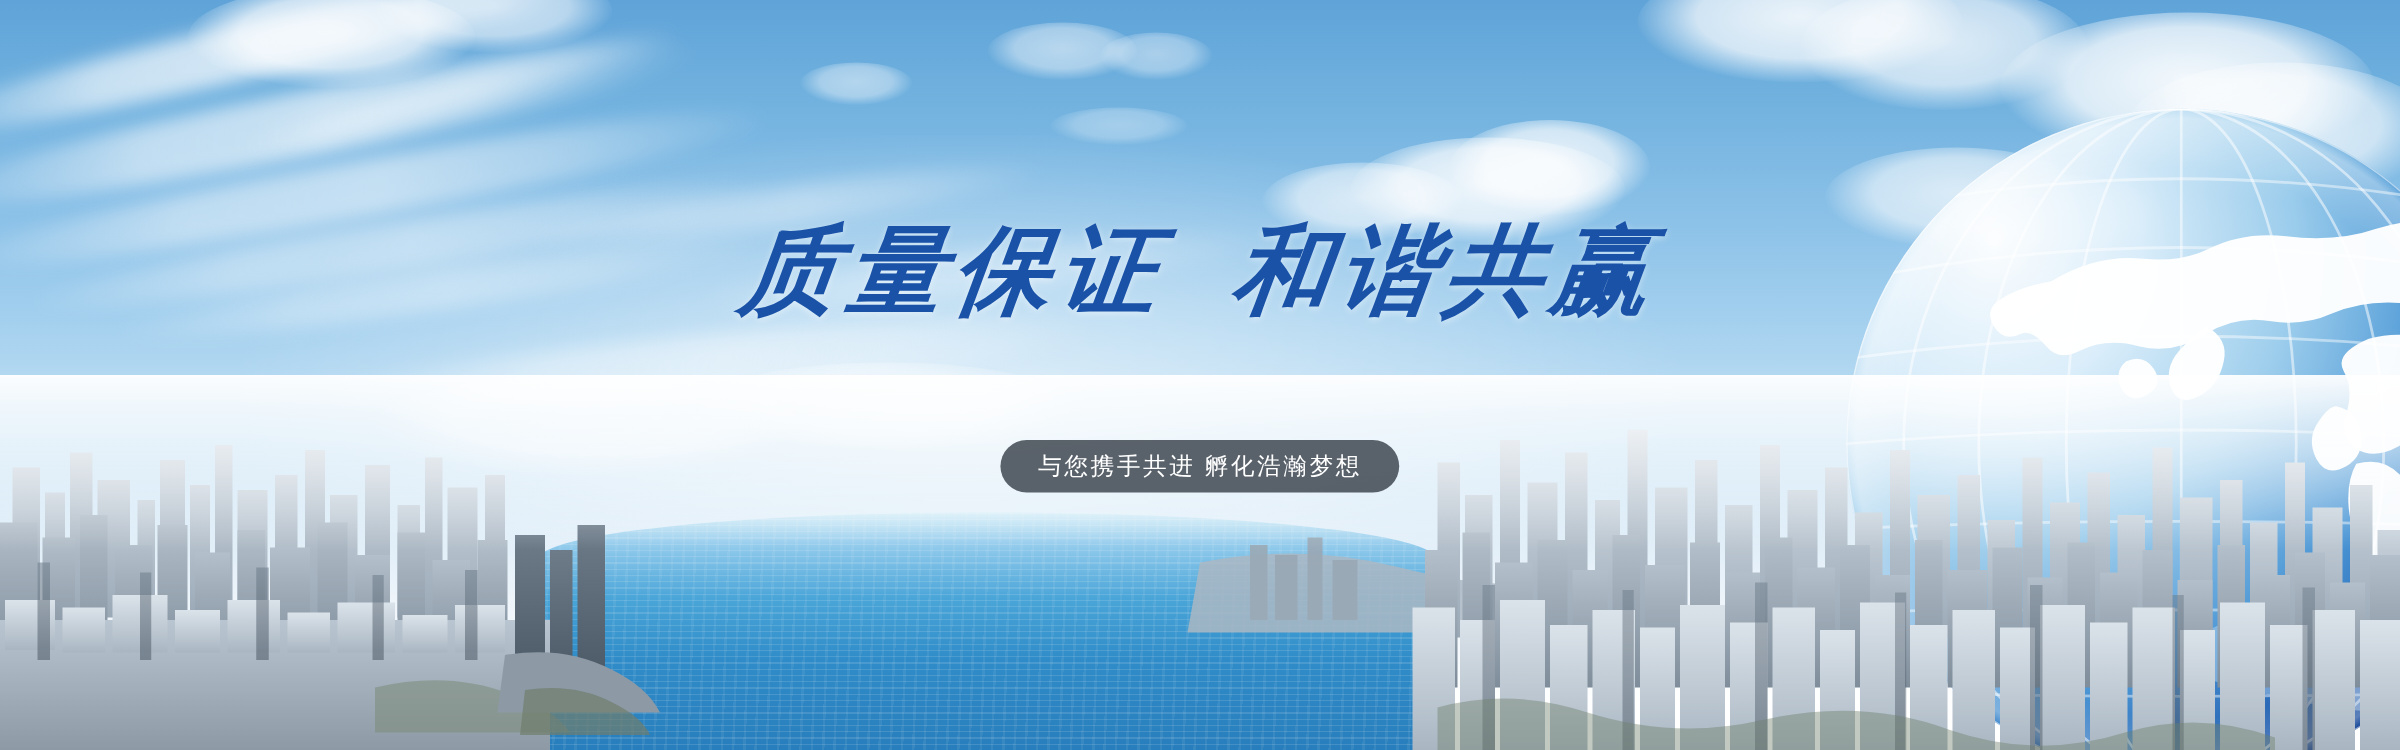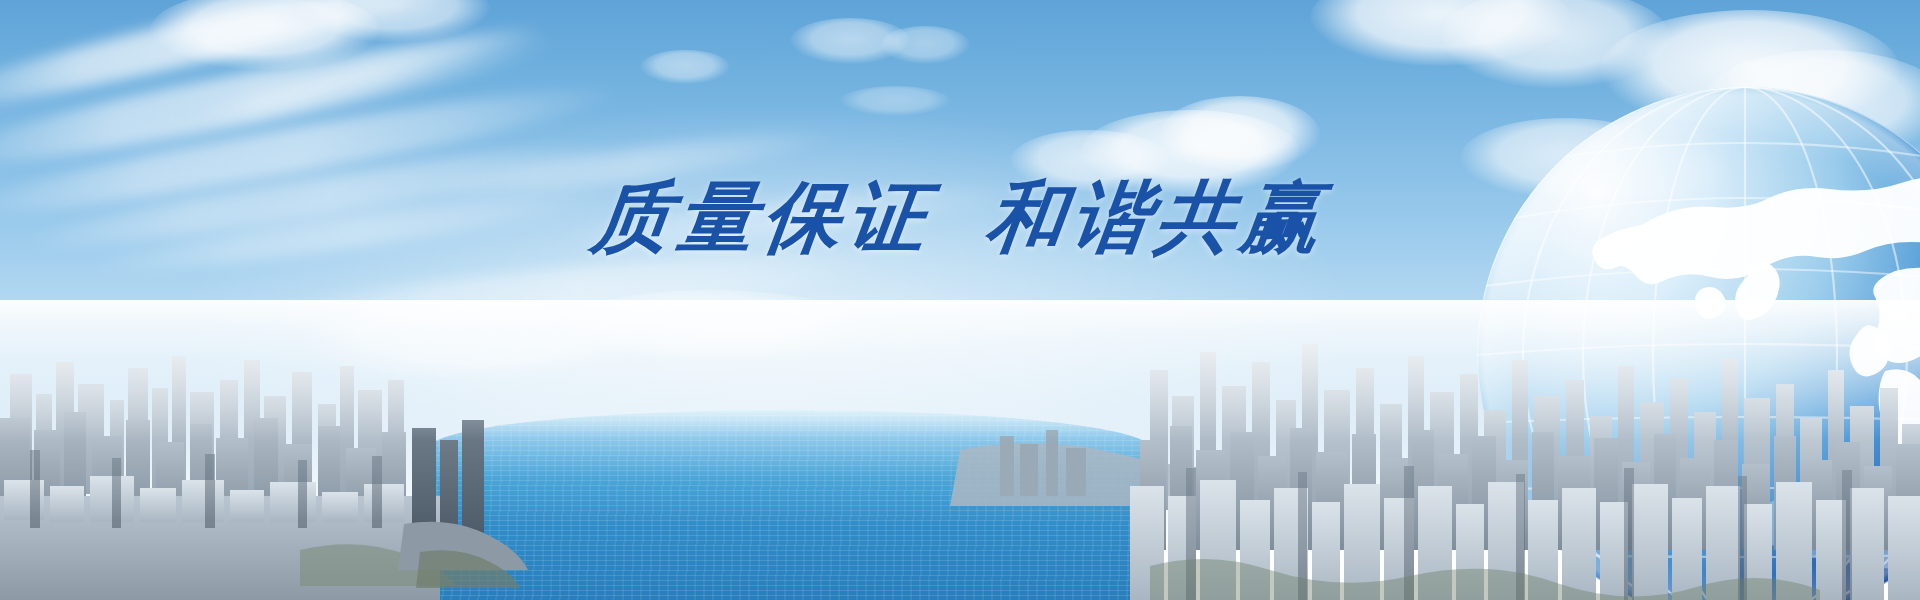--- a/index.html
+++ b/index.html
@@ -462,16 +462,19 @@
       <rect x="0" y="0" width="1920" height="140" fill="url(#fadeTop)"></rect>
     </svg>
   </div>
 
   <div class="content">
 
     <div class="headline">
       <span>质量保证</span><span class="gap"></span><span>和谐共赢</span>
     </div>
 
+    <div class="subtitle-pill">
+      <span>与您携手共进  孵化浩瀚梦想</span>
+    </div>
 
   </div>
 
 </div>
 
 </body></html>

